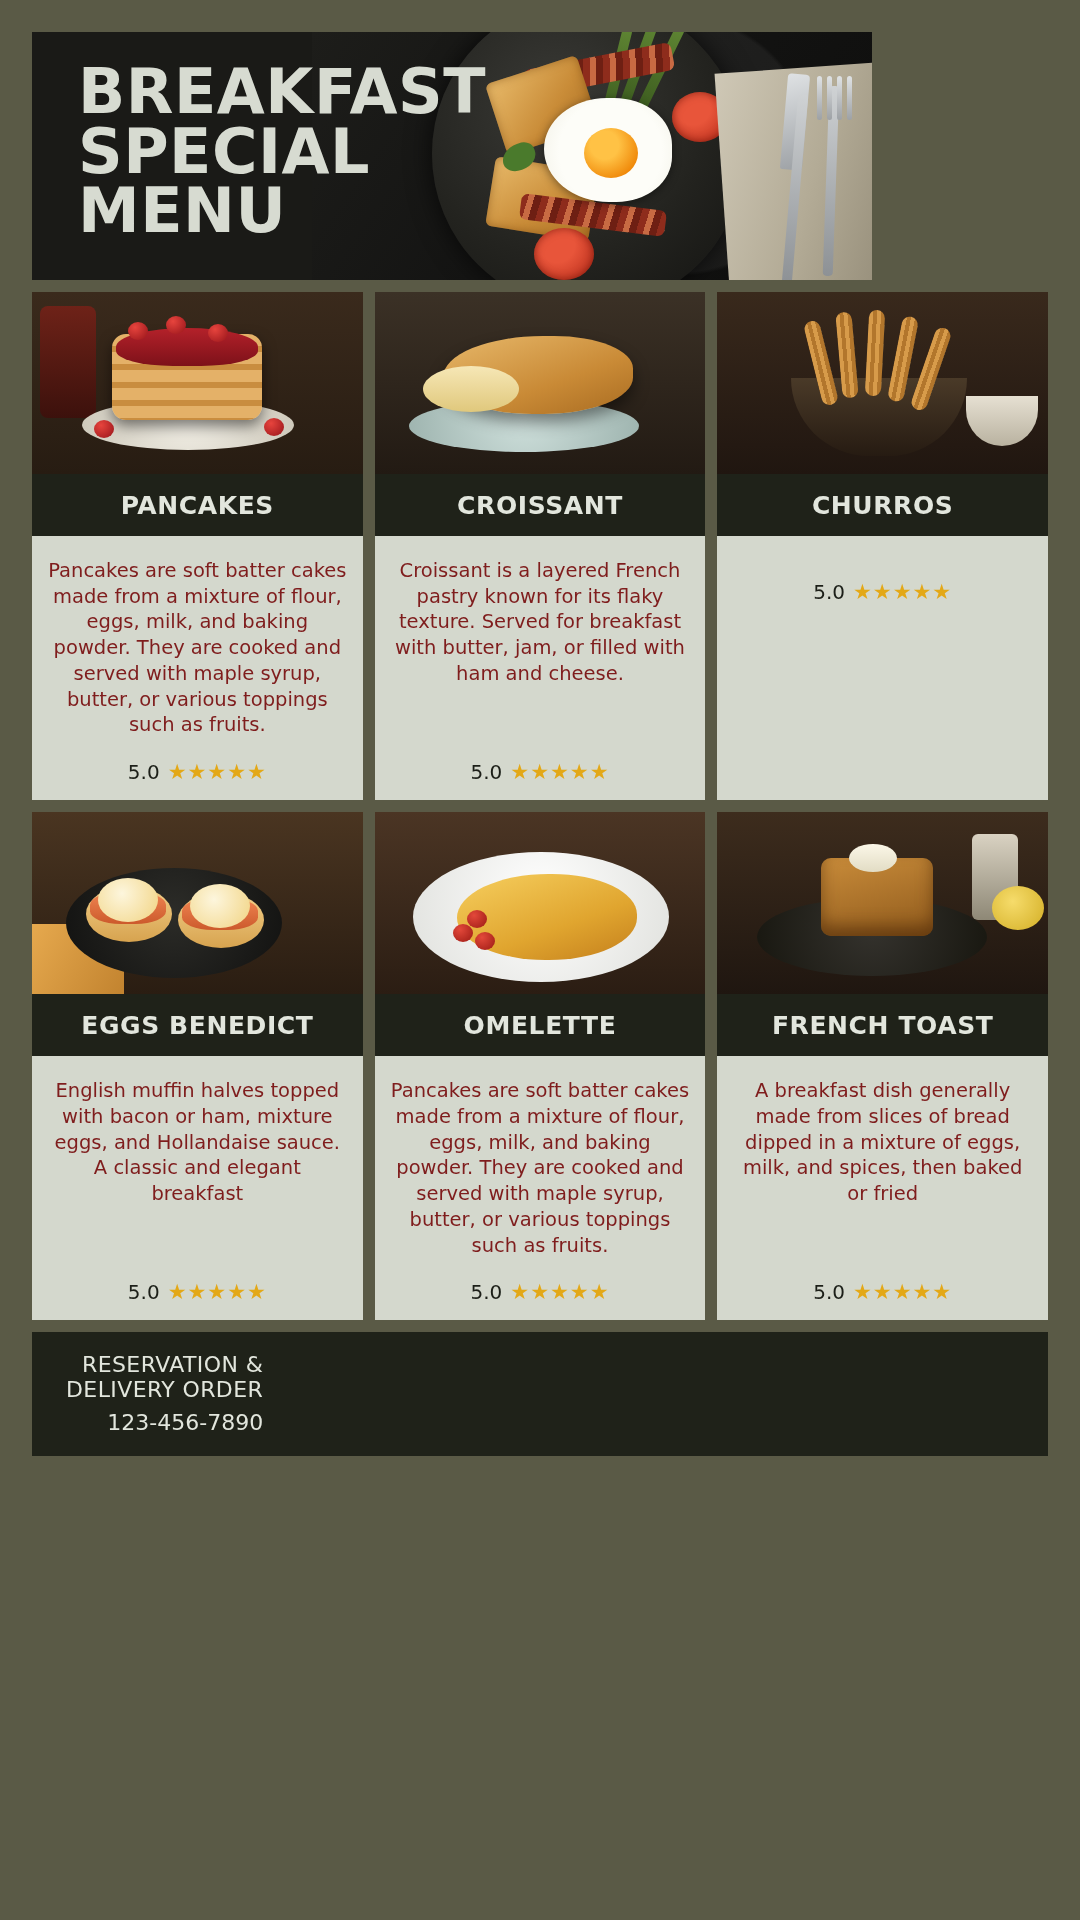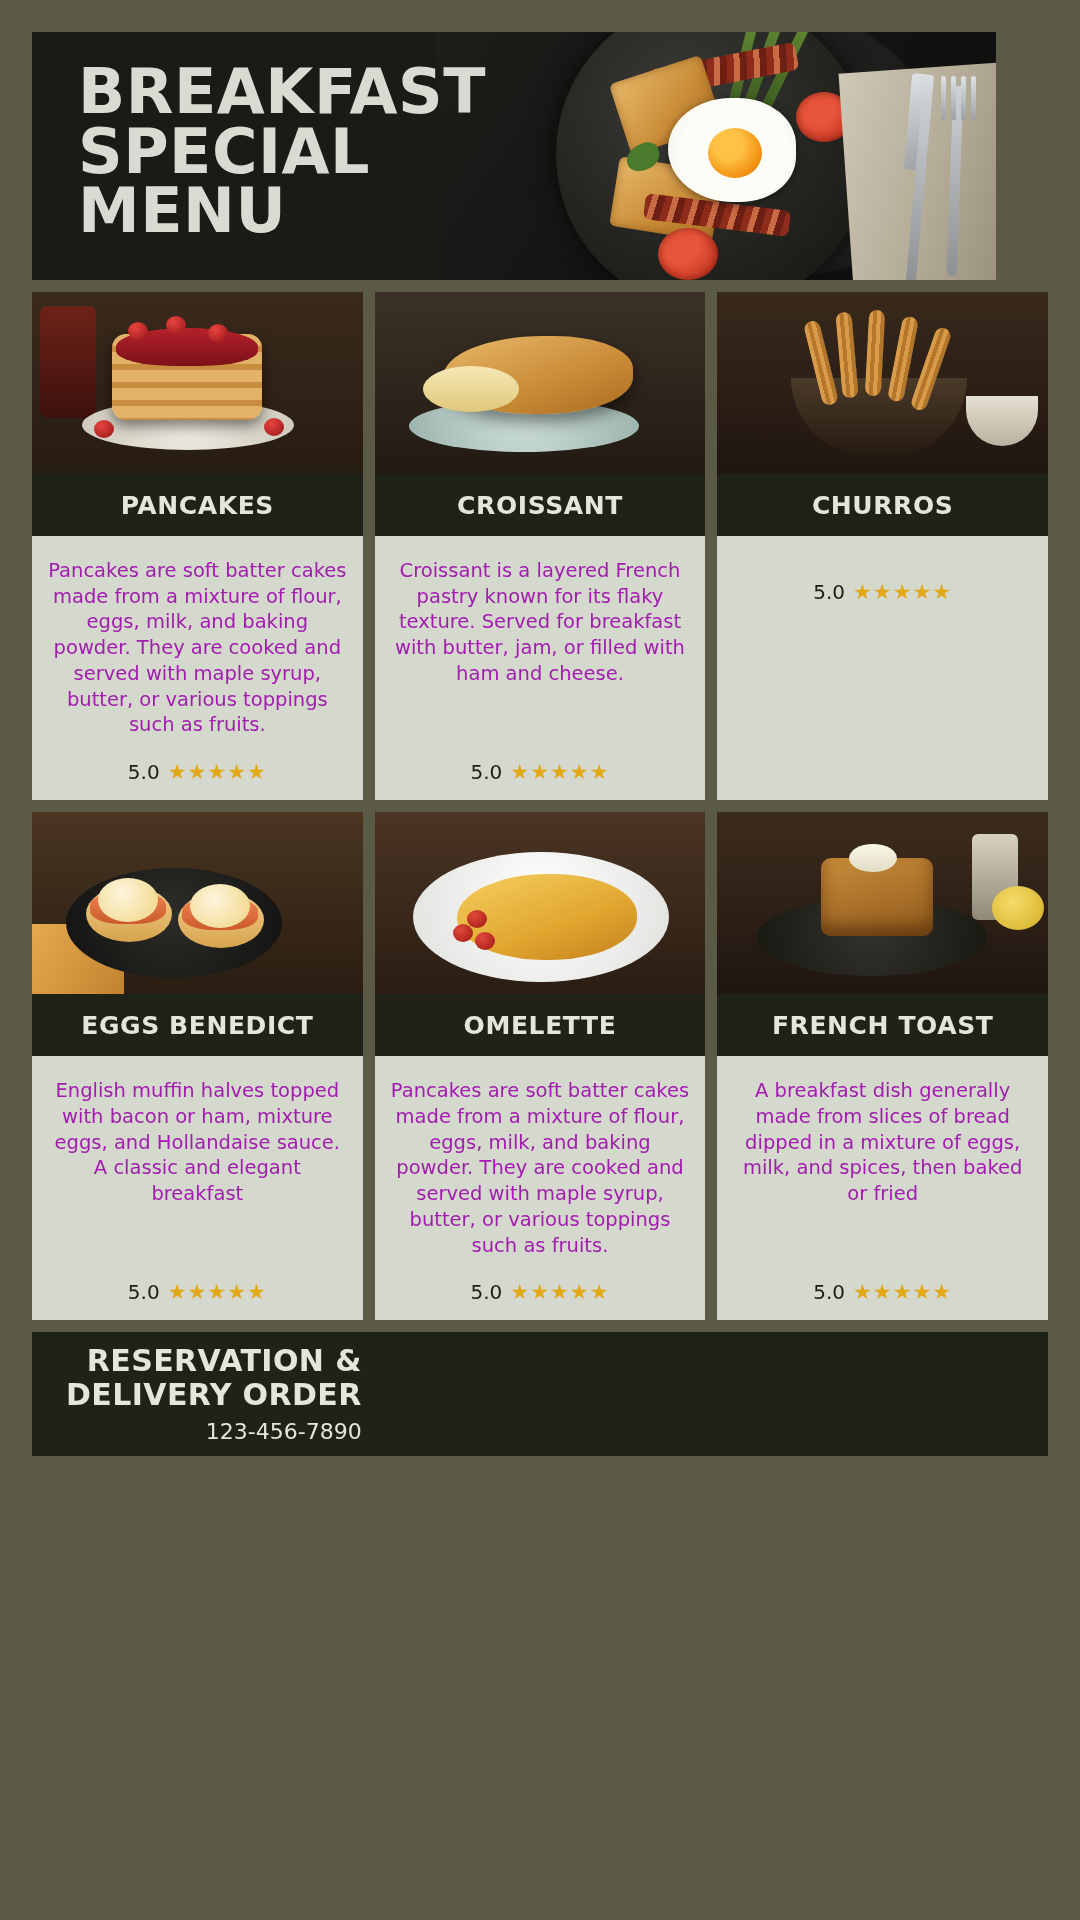--- a/index.html
+++ b/index.html
@@ -13,21 +13,21 @@
     position: relative;
     width: 1080px;
     height: 1920px;
     background: #5a5a46;
     padding: 32px 32px 34px 32px;
   }
 
   
   .header {
     position: relative;
-    width: 964px;
+    width: 840px;
     height: 248px;
     background: #1a1a17;
     overflow: hidden;
   }
   .header-title {
     position: absolute;
     left: 46px;
     top: 30px;
     font-size: 62px;
     line-height: 0.96;
@@ -151,21 +151,21 @@
   }
   .card-body {
     background: #d4d8cd;
     flex: 1;
     display: flex;
     flex-direction: column;
     justify-content: space-between;
     padding: 22px 16px 16px;
   }
   .card-desc {
-    color: #a21caf;
+    color: #7f1d1d;
     font-size: 19.5px;
     line-height: 1.32;
     text-align: center;
   }
   .rating {
     display: flex;
     align-items: center;
     justify-content: center;
     gap: 8px;
     margin-top: 22px;
@@ -322,22 +322,22 @@
     letter-spacing: 0.4px;
     text-transform: uppercase;
   }
   .footer-left .addr {
     font-size: 22px;
     margin-top: 8px;
     color: #dfe3da;
   }
   .footer-right { text-align: right; }
   .footer-right .heading {
-    font-size: 30px;
-    font-weight: 700;
+    font-size: 22px;
+    font-weight: 400;
     line-height: 1.12;
     letter-spacing: 0.4px;
     text-transform: uppercase;
   }
   .footer-right .phone {
     font-size: 22px;
     margin-top: 8px;
   }
 </style>
 </head>

